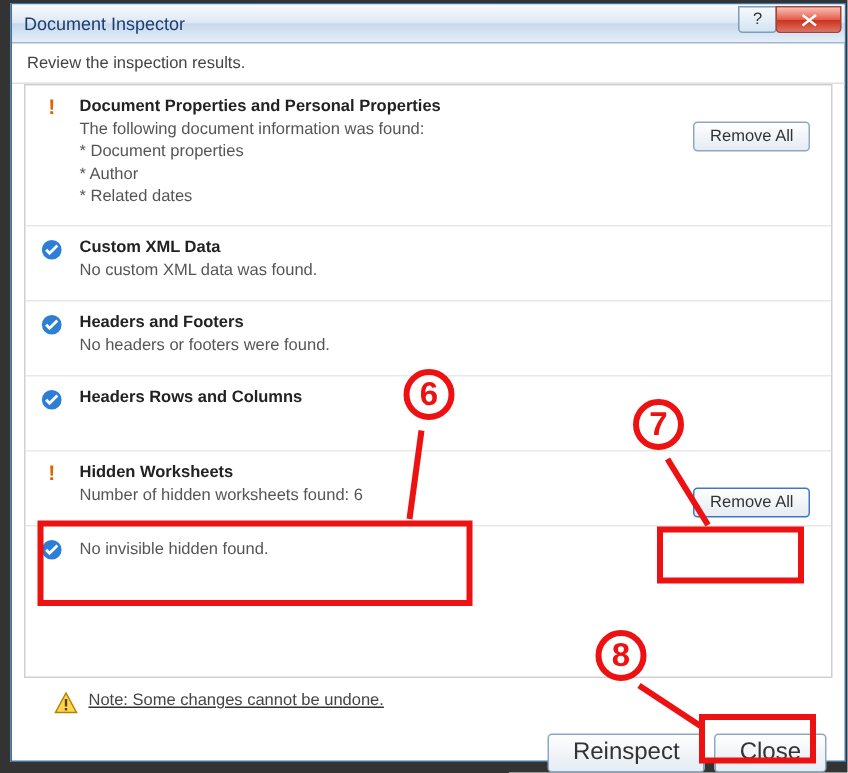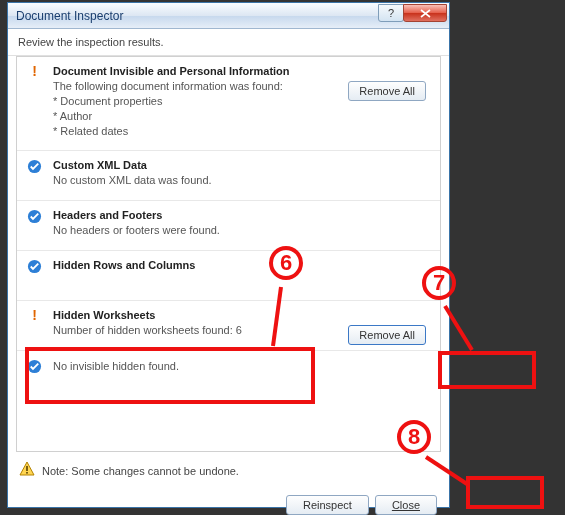--- a/index.html
+++ b/index.html
@@ -8,21 +8,21 @@
     font-family: "Segoe UI", Tahoma, sans-serif;
     font-size: 11px;
     color: #333;
     background: #333;
     width: 565px; height: 515px;
     position: relative;
   }
   .window {
     position: absolute;
     left: 7px; top: 2px;
-    width: 443px; height: 506px;
+    width: 557px; height: 506px;
     background: #fff;
     border: 1px solid #3a74a8;
   }
   .titlebar {
     height: 26px;
     background: linear-gradient(#f9fcff, #dde7f3 50%, #c6d8ed 51%, #e6eef8);
     border-bottom: 1px solid #a0b7d0;
     display: flex; align-items: center;
     padding-left: 8px;
     position: relative;
@@ -90,36 +90,37 @@
     right: 14px; top: 24px;
     font-size: 11px;
     padding: 3px 10px;
     background: linear-gradient(#fefefe,#e5ecf3);
     border: 1px solid #8fa7c2;
     border-radius: 3px;
     color: #333;
   }
   .footer {
     position: relative;
-    padding: 9px 11px;
+    padding: 9px 28px;
     display: flex;
-    align-items: flex-end;
+    align-items: flex-start;
+    text-decoration: underline;
   }
   .warntri {
     width: 16px; height: 16px;
     margin-right: 7px;
   }
   .footnote { color: #444; font-size: 11px; }
   .btnrow {
     position: absolute;
     right: 12px; bottom: -29px;
     display: flex; gap: 6px;
   }
   .stdbtn {
-    font-size: 11px;
+    font-size: 16px;
     padding: 3px 16px;
     background: linear-gradient(#fefefe,#e5ecf3);
     border: 1px solid #8fa7c2;
     border-radius: 3px;
     color: #333;
   }
   
   .annot {
     position: absolute;
     pointer-events: none;
@@ -151,21 +152,21 @@
     </div>
   </div>
 
   <div class="subtitle">Review the inspection results.</div>
 
   <div class="content">
 
 
     <div class="section">
       <span class="warn-icon">!</span>
-      <div class="sec-title">Document Invisible and Personal Information</div>
+      <div class="sec-title">Document Properties and Personal Properties</div>
       <div class="sec-detail">
         <div>The following document information was found:</div>
         <div>* Document properties</div>
         <div>* Author</div>
         <div>* Related dates</div>
       </div>
       <button class="removebtn">Remove All</button>
     </div>
 
     <div class="section">
@@ -190,21 +191,21 @@
       <div class="sec-detail">No headers or footers were found.</div>
     </div>
 
     <div class="section">
       <span class="check-icon">
         <svg viewBox="0 0 16 16">
             <circle cx="8" cy="8" r="7" fill="#2d7fd6"></circle>
             <path d="M4 8 l2.4 2.5 L12 5" stroke="#fff" stroke-width="2" fill="none"></path>
           </svg>
       </span>
-      <div class="sec-title">Hidden Rows and Columns</div>
+      <div class="sec-title">Headers Rows and Columns</div>
     </div>
 
     <div class="section">
       <span class="warn-icon">!</span>
       <div class="sec-title">Hidden Worksheets</div>
       <div class="sec-detail">Number of hidden worksheets found: 6</div>
       <button class="removebtn" style="border-color:#3b78c6;">Remove All</button>
     </div>
 
     <div class="section">

